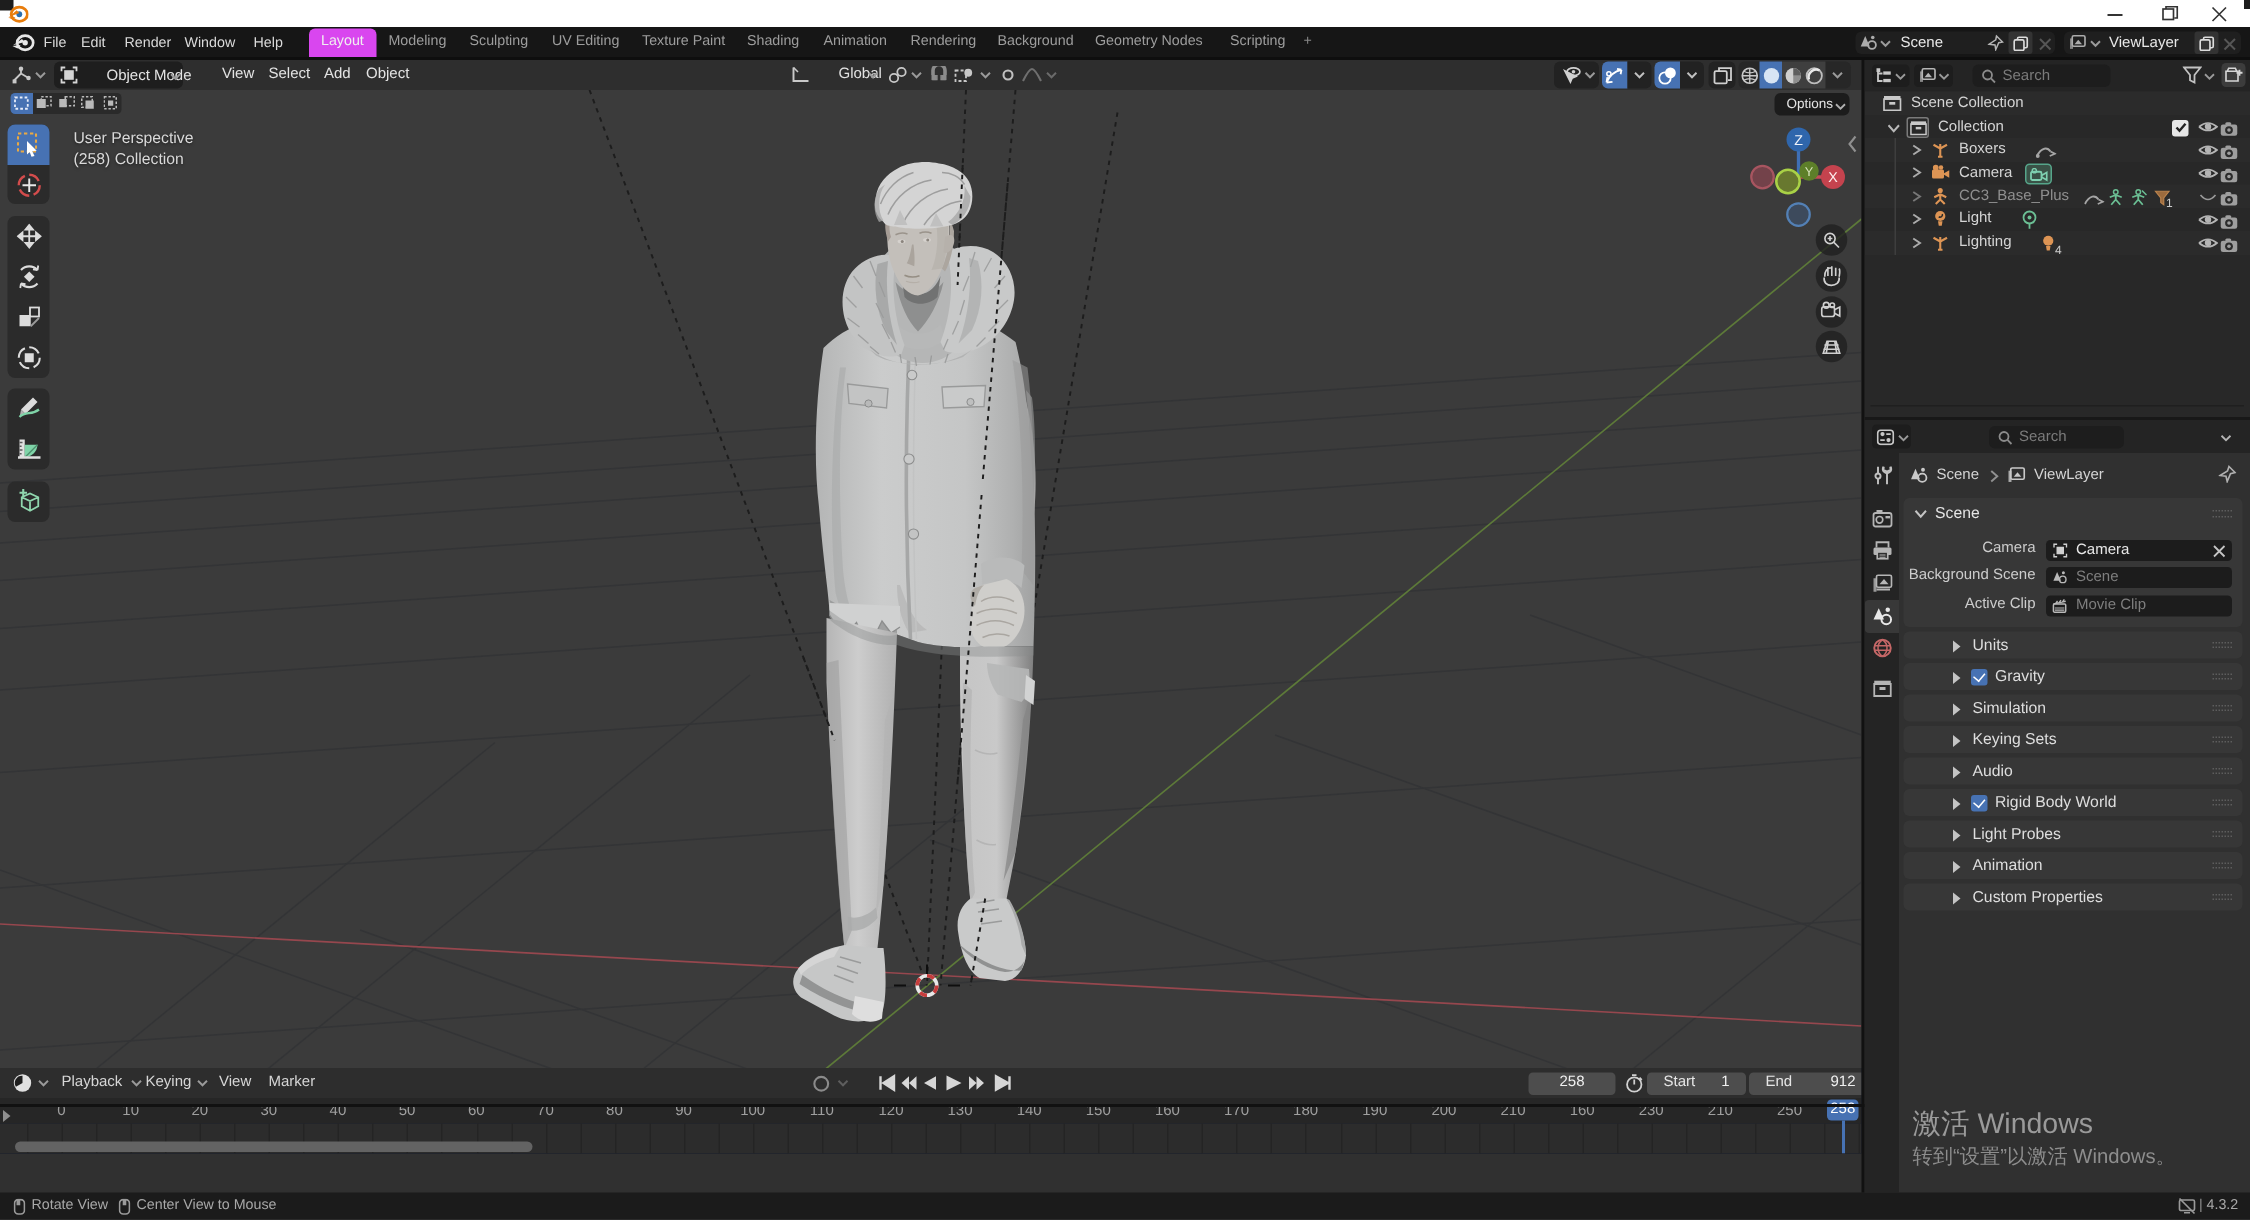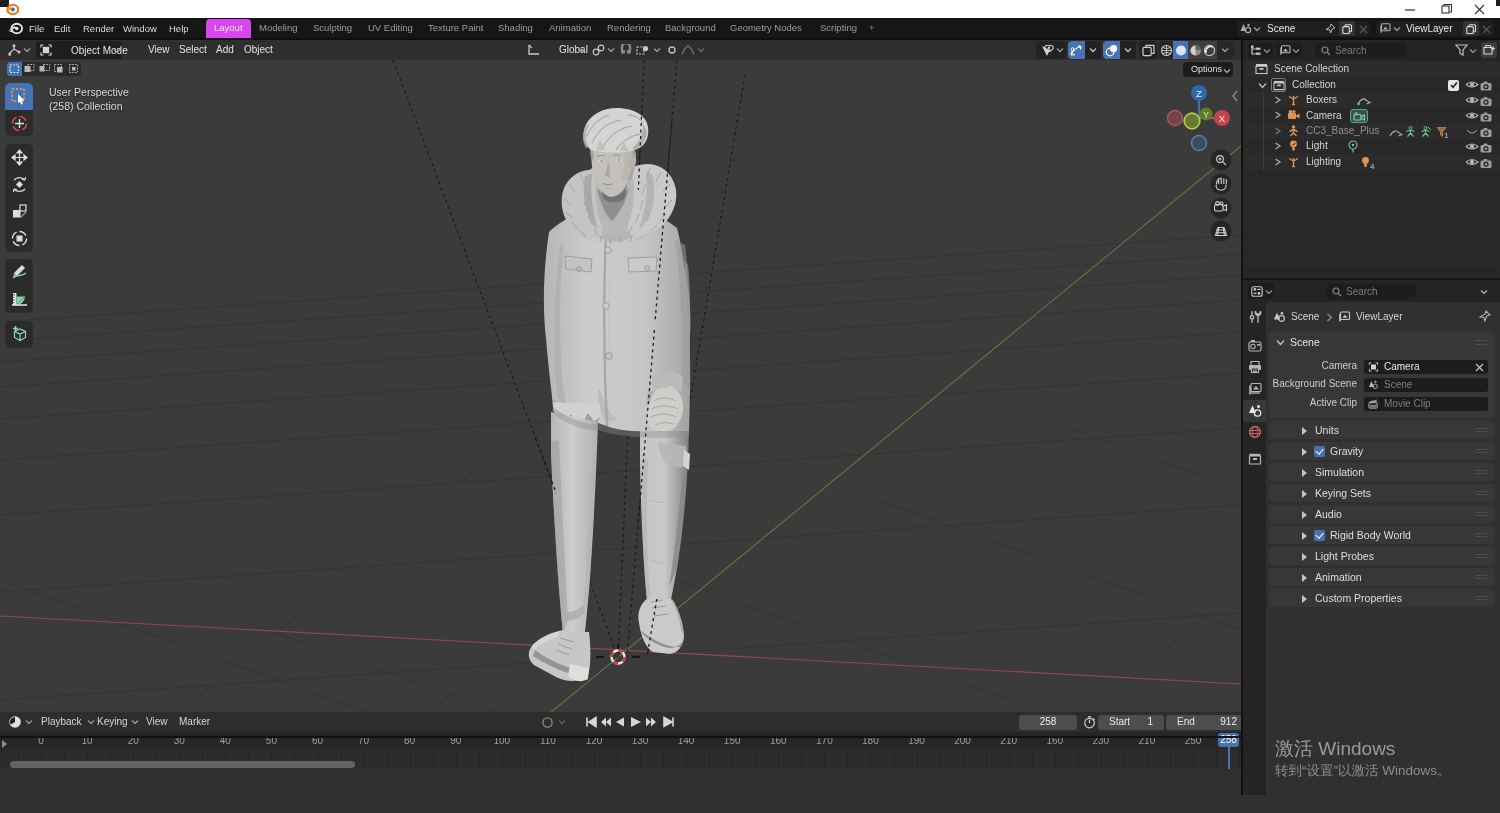--- a/index.html
+++ b/index.html
@@ -1094,16 +1094,34 @@
     <div class="rnum" style="left:988.7px;">210</div>
     <div class="rnum" style="left:1034.8px;">160</div>
     <div class="rnum" style="left:1080.8px;">230</div>
     <div class="rnum" style="left:1126.9px;">210</div>
     <div class="rnum" style="left:1173.0px;">250</div>
     <div class="abs" style="left:2px;top:28px;width:0;height:0;border-left:5px solid #8f8f8f;border-top:4px solid transparent;border-bottom:4px solid transparent;"></div>
     <div class="abs" style="left:10px;top:49px;width:345px;height:7px;background:#636363;border-radius:3.5px;"></div>
     <div class="abs" style="left:1218px;top:21px;width:21px;height:14px;background:#4772b3;border-radius:3px;text-align:center;line-height:14px;font-size:10px;color:#ffffff;">258</div>
     <div class="abs" style="left:1228px;top:35px;width:2px;height:22px;background:#4772b3;"></div>
   </div>
+  <div class="abs" id="statusbar">
+    <svg class="abs" style="left:9px;top:3.5px" width="8" height="11" viewBox="0 0 8 11">
+        <rect x="0.7" y="0.7" width="6.6" height="9.6" rx="2.5" fill="none" stroke="#9a9a9a" stroke-width="1.1"></rect>
+        <path d="M2 1 h2.5 v3.5 h-2.5 Z" fill="#9a9a9a"></path>
+      </svg>
+    <div class="abs" style="left:21px;top:2.5px;">Rotate View</div>
+    <svg class="abs" style="left:79px;top:3.5px" width="8" height="11" viewBox="0 0 8 11">
+        <rect x="0.7" y="0.7" width="6.6" height="9.6" rx="2.5" fill="none" stroke="#9a9a9a" stroke-width="1.1"></rect>
+        <rect x="2.8" y="1" width="2.4" height="3.5" fill="#9a9a9a"></rect>
+      </svg>
+    <div class="abs" style="left:91px;top:2.5px;">Center View to Mouse</div>
+    <svg class="abs" style="left:1452px;top:3px" width="12" height="12" viewBox="0 0 12 12">
+        <rect x="1" y="2" width="10" height="7" rx="1" fill="none" stroke="#9a9a9a" stroke-width="1.1"></rect>
+        <path d="M4 10.5 h4 M1 1 l10 10" stroke="#9a9a9a" stroke-width="1.1"></path>
+      </svg>
+    <div class="abs" style="left:1466px;top:2.5px;color:#8f8f8f;">|</div>
+    <div class="abs" style="left:1471px;top:2.5px;">4.3.2</div>
+  </div>
   <div class="abs vborder"></div>
   <div class="abs hborder"></div>
   <div class="abs hborder2"></div>
 </div>
 
 </body></html>

